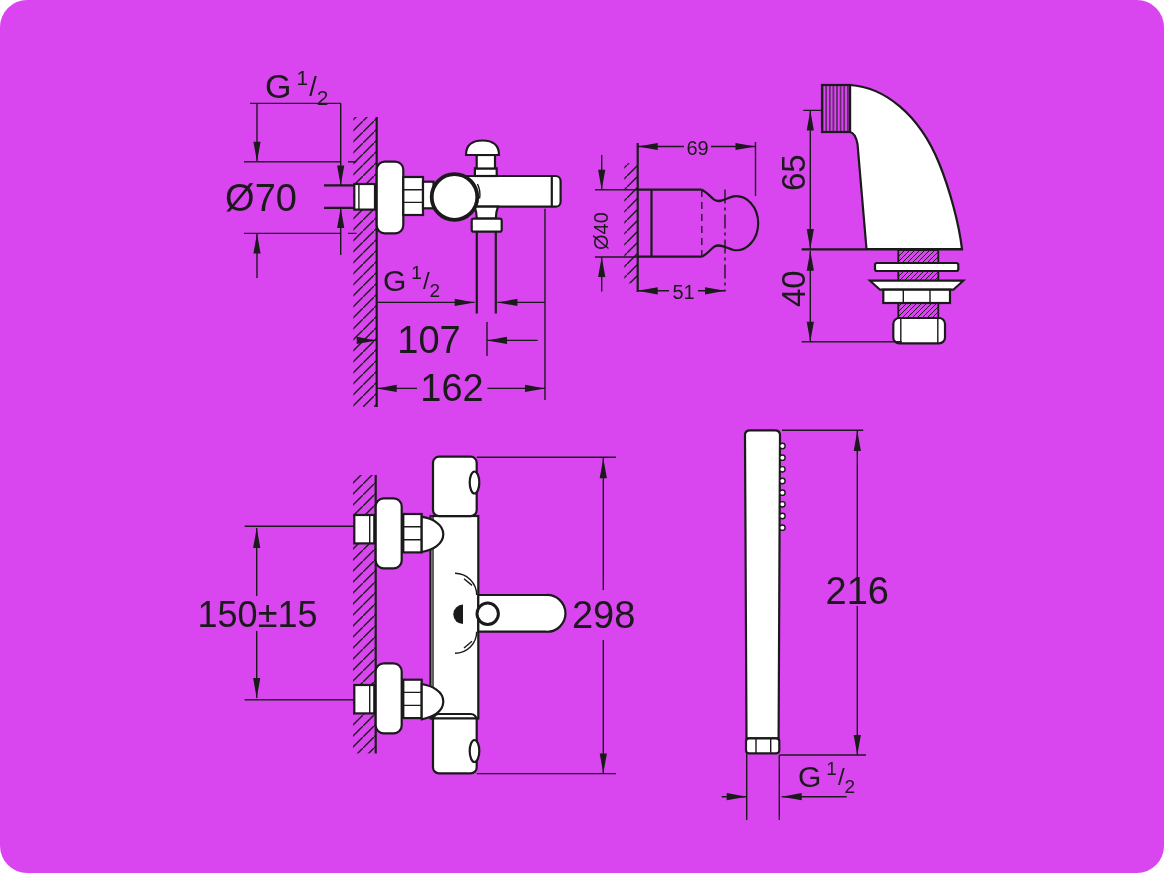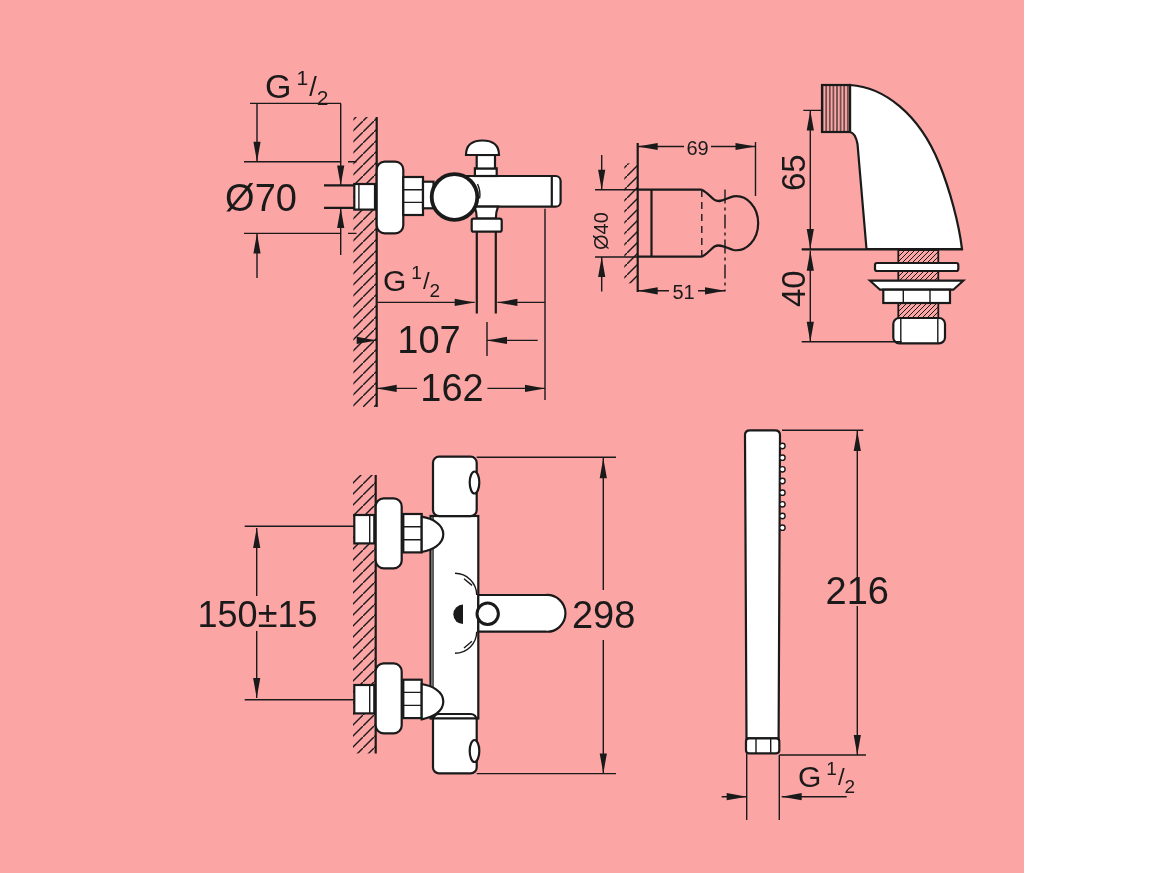--- a/index.html
+++ b/index.html
@@ -1,16 +1,16 @@
 <!DOCTYPE html>
 <html><head>
 <meta charset="utf-8">
 <style>
   html,body{margin:0;padding:0;background:#ffffff;}
-  .stage{width:1024px;height:873px;background:#fca5a5;position:relative;overflow:hidden;}
+  .stage{width:1164px;height:873px;background:#d946ef;position:relative;overflow:hidden;border-radius:27px;}
   svg{display:block;}
   .ln  {stroke:#1a1a1a;stroke-width:2.2;fill:none;}
   .lnw {stroke:#1a1a1a;stroke-width:2.2;fill:#ffffff;}
   .lnt {stroke:#1a1a1a;stroke-width:1.4;fill:none;}
   .lnk {stroke:#1a1a1a;stroke-width:3.8;fill:#ffffff;}
   .arr {fill:#1a1a1a;stroke:none;}
   .txt {font-family:"Liberation Sans","DejaVu Sans",sans-serif;fill:#1a1a1a;}
   .mid {text-anchor:middle;}
 </style>
 </head>

